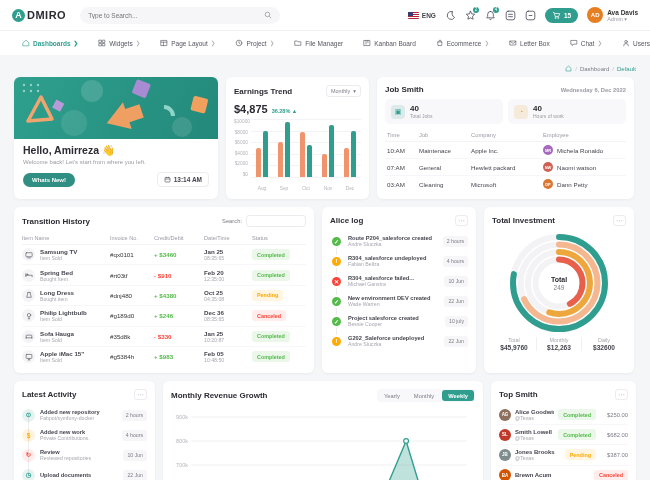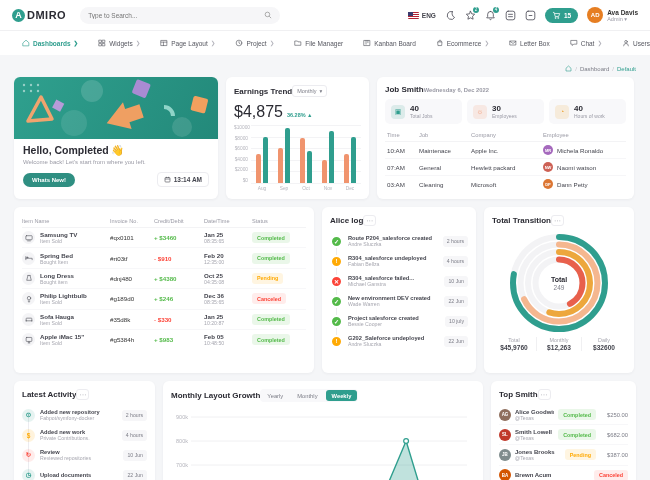--- a/index.html
+++ b/index.html
@@ -45,39 +45,39 @@
   .breadcrumb { margin-left:auto; display:flex; align-items:center; gap:3px; font-size:6px; color:#7c7d87; padding-top:3px; }
   .breadcrumb svg { width:7px; height:7px; stroke:#2f9e8e; fill:none; stroke-width:1.2; }
   .breadcrumb .sep { color:#c2c2c9; }
   .breadcrumb .last { color:#2f9e8e; }
 
   
   .rows { padding:0 14px; }
   .crow { display:flex; gap:8px; margin-bottom:8px; }
   .card { background:#fff; border-radius:6px; box-shadow:0 1px 3px rgba(40,40,60,.05); padding:8px; }
   .card-title { font-size:8px; font-weight:bold; color:#2b2b33; }
-  .card-head { display:flex; align-items:center; margin-bottom:5px; }
+  .card-head { display:flex; align-items:center; justify-content:space-between; margin-bottom:5px; }
   .more-btn { width:13px; height:11px; border:1px solid #ececf0; border-radius:3px; color:#9a9aa5; font-size:7px; line-height:9px; text-align:center; cursor:pointer; }
 
   
   .row1 { height:122px; }
   .greet-card { width:204px; padding:0; overflow:hidden; display:flex; flex-direction:column; }
   .greet-banner { height:62px; background:linear-gradient(120deg,#2fa08e,#23897a); position:relative; }
   .greet-body { padding:5px 9px 7px; }
   .greet-title { font-size:10.5px; font-weight:bold; color:#2b2b33; }
   .greet-sub { font-size:6px; color:#9a9aa5; margin-top:2px; }
   .greet-foot { display:flex; align-items:center; justify-content:space-between; margin-top:7px; }
   .btn-teal { background:#2f8f82; color:#fff; font-size:6px; font-weight:bold; border:none; border-radius:9px; padding:4px 9px; cursor:pointer; font-family:"Liberation Sans",sans-serif; }
   .time-badge { display:flex; align-items:center; gap:3px; border:1px solid #ececf0; border-radius:4px; padding:3px 6px; font-size:6.5px; font-weight:bold; color:#44454e; }
   .time-badge svg { width:7px; height:7px; stroke:#44454e; fill:none; stroke-width:1.2; }
 
   .earn-card { width:143px; display:flex; flex-direction:column; }
   .select-box { border:1px solid #ececf0; border-radius:3px; font-size:5.5px; color:#7c7d87; padding:2px 4px; display:flex; gap:3px; align-items:center; cursor:pointer; }
   .earn-amount { display:flex; align-items:baseline; gap:4px; margin:1px 0 4px; }
-  .earn-amount .amt { font-size:16px; font-weight:normal; color:#2b2b33; }
+  .earn-amount .amt { font-size:11px; font-weight:bold; color:#2b2b33; }
   .earn-amount .chg { font-size:5.5px; color:#2f9e8e; font-weight:bold; }
   .echart { display:flex; flex:1; }
   .ey { display:flex; flex-direction:column; justify-content:space-between; height:58px; font-size:4.8px; color:#b5b5bd; text-align:right; width:17px; padding-right:3px; }
   .eplot { flex:1; position:relative; height:58px; }
   .egrid { position:absolute; left:0; right:0; height:1px; background:#f3f3f5; }
   .ebars { position:absolute; inset:0; display:flex; align-items:flex-end; }
   .egroup { flex:1; display:flex; justify-content:center; align-items:flex-end; gap:2px; }
   .ebar { width:5px; border-radius:2px 2px 0 0; }
   .ex { display:flex; margin-left:17px; margin-top:2px; }
   .ex span { flex:1; text-align:center; font-size:4.8px; color:#b5b5bd; }
@@ -331,21 +331,21 @@
             <circle cx="168" cy="50" r="10" fill="rgba(255,255,255,.12)"></circle>
             <path d="M14 44L27 20l11 22z" fill="none" stroke="#f0a46e" stroke-width="3.5" stroke-linejoin="round"></path>
             <rect x="40" y="24" width="9" height="9" fill="#b79bd9" transform="rotate(28 44 28)"></rect>
             <path d="M92 42l22-15v7h15v14h-15v7z" fill="#ef9f62" transform="rotate(-18 106 42)"></path>
             <rect x="120" y="4" width="15" height="15" rx="2" fill="#a98bd3" transform="rotate(22 127 11)"></rect>
             <rect x="178" y="20" width="15" height="15" rx="2" fill="#f2a05e" transform="rotate(14 185 27)"></rect>
             <path d="M150 30a9 9 0 019 9" fill="none" stroke="#8fd4c8" stroke-width="4"></path>
           </svg>
         </div>
         <div class="greet-body">
-          <div class="greet-title">Hello, Completed 👋</div>
+          <div class="greet-title">Hello, Amirreza 👋</div>
           <div class="greet-sub">Welcome back! Let's start from where you left.</div>
           <div class="greet-foot">
             <button class="btn-teal">Whats New!</button>
             <div class="time-badge">
               <svg viewBox="0 0 14 14">
                   <rect x="2" y="3" width="10" height="9" rx="1.5"></rect>
                   <path d="M2 6h10M4.8 1.6v2.2M9.2 1.6v2.2"></path>
                 </svg>
               <span>13:14 AM</span>
             </div>
@@ -421,27 +421,20 @@
         </div>
         <div class="job-stats" id="job-stats">
             <div class="jstat">
     <div class="jstat-ic" style="color:#2f9e8e;background:rgba(47,158,142,.14)">▣</div>
     <div>
                 <div class="jstat-v">40</div>
                 <div class="jstat-l">Total Jobs</div>
               </div>
             </div>
             <div class="jstat">
-    <div class="jstat-ic" style="color:#f0946e;background:rgba(240,148,110,.16)">☼</div>
-    <div>
-                <div class="jstat-v">30</div>
-                <div class="jstat-l">Employees</div>
-              </div>
-            </div>
-            <div class="jstat">
     <div class="jstat-ic" style="color:#eda73c;background:rgba(237,167,60,.16)">◔</div>
     <div>
                 <div class="jstat-v">40</div>
                 <div class="jstat-l">Hours of work</div>
               </div>
             </div>
           </div>
         <div class="jtable">
           <div class="jhead">
             <span>Time</span>
@@ -468,20 +461,27 @@
                 <span>Microsoft</span>
      <span class="emp"><span class="avatar" style="background:#dc7633">DP</span>Dann Petty</span>
    </div>
             </div>
         </div>
       </div>
     </div>
 
     <div class="crow row2">
       <div class="card trans-card">
+        <div class="card-head">
+          <span class="card-title">Transition History</span>
+          <div class="search-mini">
+            <span>Search:</span>
+            <input style="">
+          </div>
+        </div>
         <div class="thead">
           <span>Item Name</span>
             <span>Invoice No.</span>
             <span>Credit/Debit</span>
             <span>Date/Time</span>
             <span>Status</span>
         </div>
         <div id="trans-rows">
             <div class="trow">
      <span class="item-cell">
@@ -662,21 +662,21 @@
                 <div class="tl-title">G202_Saleforce undeployed</div>
                 <div class="tl-sub">Andre Sluczka</div>
               </span>
      <span class="time-chip">22 Jun</span>
    </div>
           </div>
       </div>
 
       <div class="card invest-card">
         <div class="card-head">
-          <span class="card-title">Total Transition</span>
+          <span class="card-title">Total Investment</span>
           <div class="more-btn">⋯</div>
         </div>
         <div class="invest-chart" id="invest-chart">
             <svg width="104" height="104" viewBox="0 0 104 104">
               <circle cx="52" cy="52" r="46" fill="none" stroke="#f3f3f5" stroke-width="6"></circle>
               <circle cx="52" cy="52" r="46" fill="none" stroke="#2f9e8e" stroke-width="6" stroke-linecap="round" stroke-dasharray="225.4 289.0" transform="rotate(-90 52 52)"></circle>
               <circle cx="52" cy="52" r="38.5" fill="none" stroke="#f3f3f5" stroke-width="6"></circle>
               <circle cx="52" cy="52" r="38.5" fill="none" stroke="#f5b78f" stroke-width="6" stroke-linecap="round" stroke-dasharray="164.5 241.9" transform="rotate(-90 52 52)"></circle>
               <circle cx="52" cy="52" r="31" fill="none" stroke="#f3f3f5" stroke-width="6"></circle>
               <circle cx="52" cy="52" r="31" fill="none" stroke="#eda73c" stroke-width="6" stroke-linecap="round" stroke-dasharray="107.1 194.8" transform="rotate(-90 52 52)"></circle>
@@ -741,21 +741,21 @@
      <span class="tl-txt">
                 <div class="tl-title">Upload documents</div>
               </span>
      <span class="time-chip">22 Jun</span>
    </div>
           </div>
       </div>
 
       <div class="card rev-card">
         <div class="card-head">
-          <span class="card-title">Monthly Layout Growth</span>
+          <span class="card-title">Monthly Revenue Growth</span>
           <div class="rev-tabs" id="rev-tabs">
               <span class="rev-tab">Yearly</span>
               <span class="rev-tab">Monthly</span>
               <span class="rev-tab active">Weekly</span>
             </div>
         </div>
         <div id="rev-chart"><svg width="302" height="104" viewBox="0 0 302 104">
               <line x1="20" y1="10" x2="296" y2="10" stroke="#f0f0f2"></line>
               <text x="17" y="12" font-size="5.5" fill="#b5b5bd" text-anchor="end" font-family="Liberation Sans,sans-serif">900k</text>
               <line x1="20" y1="34" x2="296" y2="34" stroke="#f0f0f2"></line>

